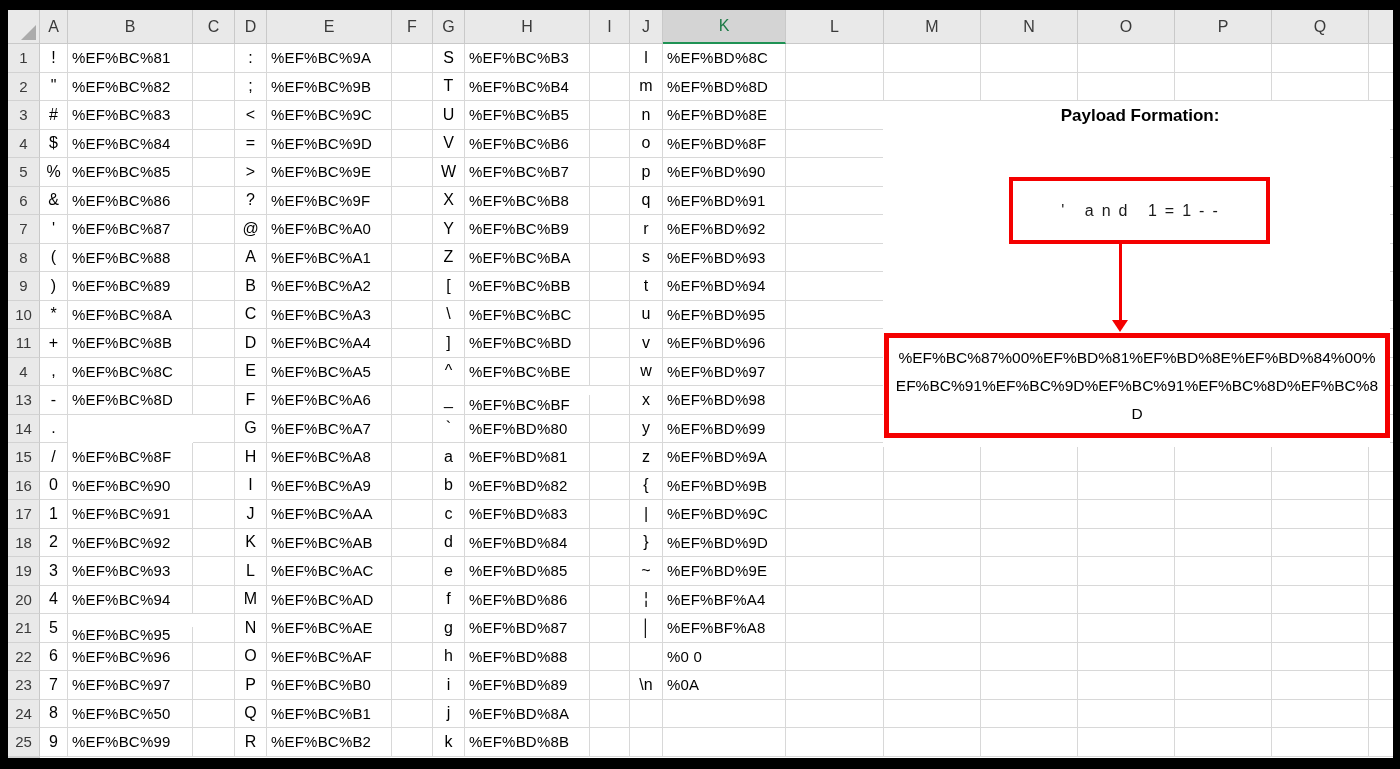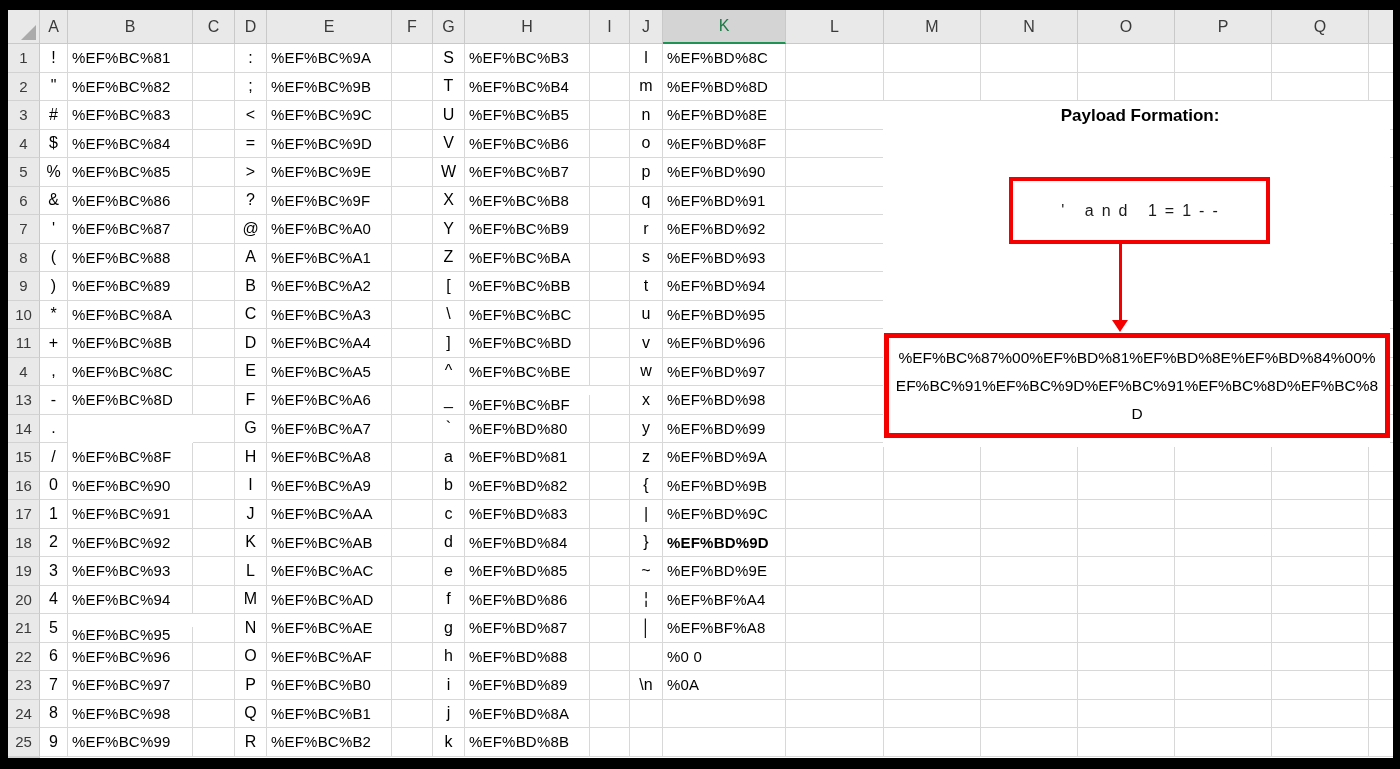--- a/index.html
+++ b/index.html
@@ -464,21 +464,21 @@
         <div class="cell c-char" style="width: 28px;">2</div>
         <div class="cell c-code" style="width: 125px;">%EF%BC%92</div>
         <div class="cell" style="width: 42px;"></div>
         <div class="cell c-char" style="width: 32px;">K</div>
         <div class="cell c-code" style="width: 125px;">%EF%BC%AB</div>
         <div class="cell" style="width: 41px;"></div>
         <div class="cell c-char" style="width: 32px;">d</div>
         <div class="cell c-code" style="width: 125px;">%EF%BD%84</div>
         <div class="cell" style="width: 40px;"></div>
         <div class="cell c-char" style="width: 33px;">}</div>
-        <div class="cell c-code" style="width: 123px; font-weight: bold;">%EF%BD%9D</div>
+        <div class="cell c-code" style="width: 123px;">%EF%BD%9D</div>
         <div class="cell" style="width: 98px;"></div>
         <div class="cell" style="width: 97px;"></div>
         <div class="cell" style="width: 97px;"></div>
         <div class="cell" style="width: 97px;"></div>
         <div class="cell" style="width: 97px;"></div>
         <div class="cell" style="width: 97px;"></div>
         <div class="cell flex"></div>
       </div>
       <div class="row">
         <div class="cell rnum" style="width: 32px;">19</div>
@@ -581,21 +581,21 @@
         <div class="cell" style="width: 97px;"></div>
         <div class="cell" style="width: 97px;"></div>
         <div class="cell" style="width: 97px;"></div>
         <div class="cell" style="width: 97px;"></div>
         <div class="cell" style="width: 97px;"></div>
         <div class="cell flex"></div>
       </div>
       <div class="row">
         <div class="cell rnum" style="width: 32px;">24</div>
         <div class="cell c-char" style="width: 28px;">8</div>
-        <div class="cell c-code" style="width: 125px;">%EF%BC%98</div>
+        <div class="cell c-code" style="width: 125px;">%EF%BC%50</div>
         <div class="cell" style="width: 42px;"></div>
         <div class="cell c-char" style="width: 32px;">Q</div>
         <div class="cell c-code" style="width: 125px;">%EF%BC%B1</div>
         <div class="cell" style="width: 41px;"></div>
         <div class="cell c-char" style="width: 32px;">j</div>
         <div class="cell c-code" style="width: 125px;">%EF%BD%8A</div>
         <div class="cell" style="width: 40px;"></div>
         <div class="cell c-char" style="width: 33px;"></div>
         <div class="cell c-code" style="width: 123px;"></div>
         <div class="cell" style="width: 98px;"></div>

